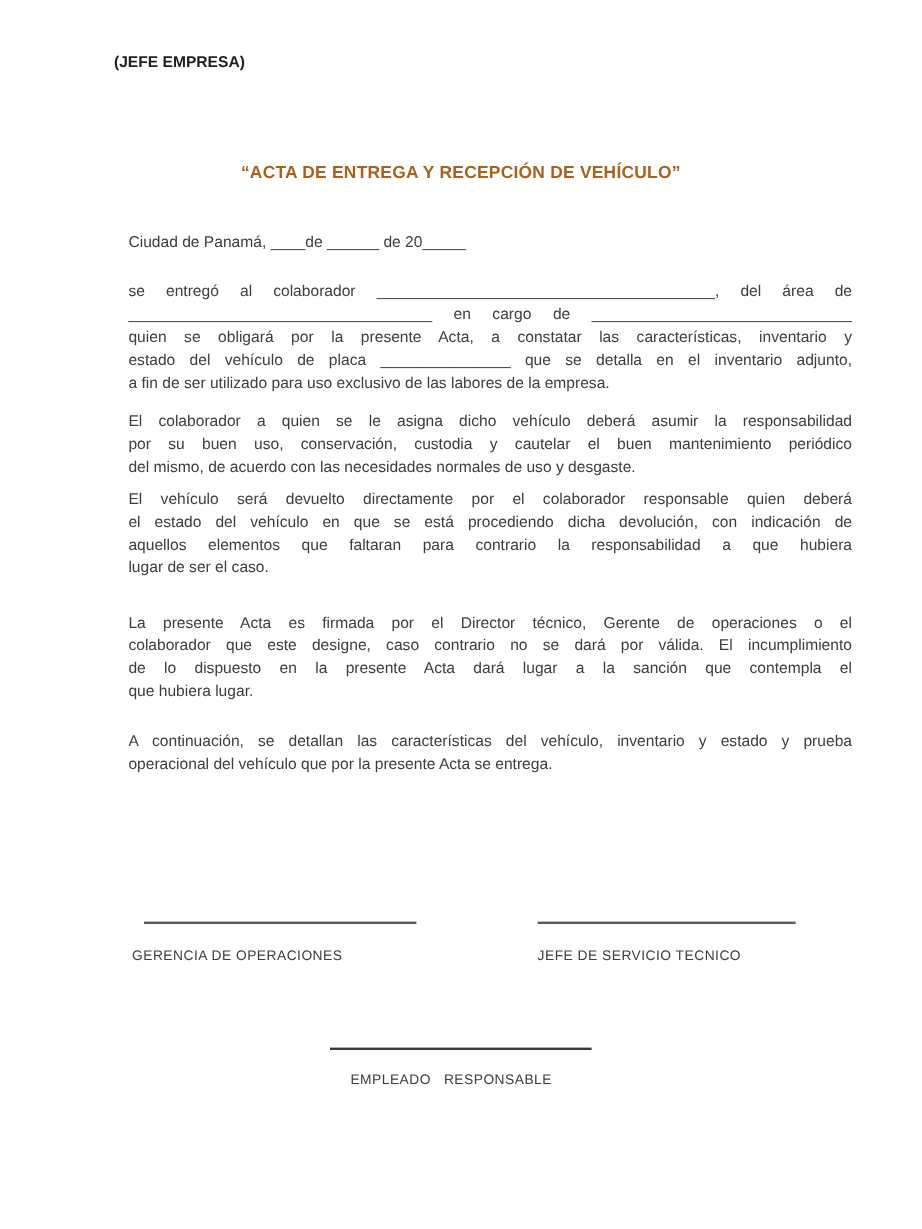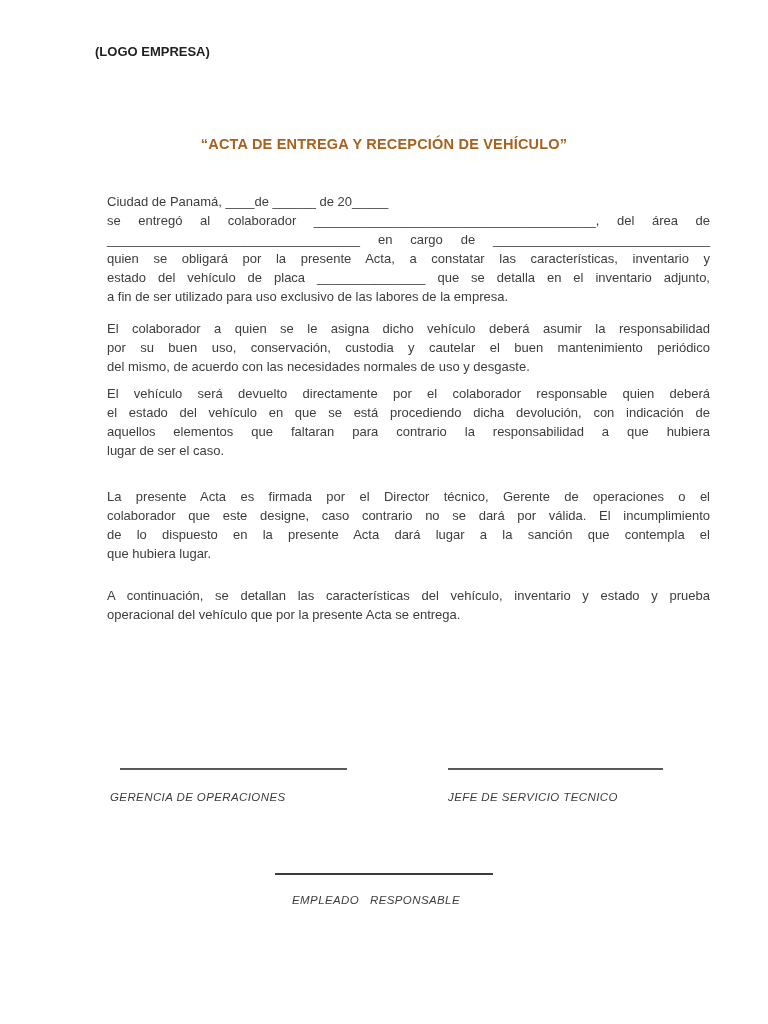--- a/index.html
+++ b/index.html
@@ -41,21 +41,21 @@
     letter-spacing: 0.2px;
   }
   .content {
     position: absolute;
     left: 107px;
     top: 192px;
     width: 603px;
     font-size: 13px;
     line-height: 19px;
   }
-  .date-line { }
+  .date-line { margin-bottom: 22px; }
   .para { margin-top: 13px; }
   .para.para-1 { margin-top: 0; }
   .para.para-3 { margin-top: 8px; }
   .para.para-4 { margin-top: 27px; }
   .para.para-5 { margin-top: 23px; }
   .para .line {
     text-align: justify;
     text-align-last: justify;
   }
   .para .line.last {
@@ -66,35 +66,34 @@
     height: 0;
     border-top: 2px solid var(--rule-color);
   }
   .sig-rule.center { border-top-color: var(--center-rule-color); }
   .sig-label {
     position: absolute;
     font-size: 11.5px;
     letter-spacing: 0.4px;
     white-space: pre;
     color: var(--body-text);
-    font-style: italic;
   }
   .rule-left   { left: 120px; top: 768px; width: 227px; }
   .rule-right  { left: 448px; top: 768px; width: 215px; }
   .rule-center { left: 275px; top: 873px; width: 218px; }
   .label-left   { left: 110px; top: 791px; }
   .label-right  { left: 448px; top: 791px; }
   .label-center { left: 0; right: 16px; top: 894px; text-align: center; }
 </style>
 </head>
 <body>
 
 <div class="page">
 
-  <div class="logo">(LOGO EMPRESA)</div>
+  <div class="logo">(JEFE EMPRESA)</div>
 
   <div class="doc-title">“ACTA DE ENTREGA Y RECEPCIÓN DE VEHÍCULO”</div>
 
   <div class="content">
     <div class="date-line">Ciudad de Panamá, ____de ______ de 20_____</div>
 
     <div id="document-body">
 
     <div class="para para-1">
           <div class="line">se entregó al colaborador _______________________________________, del área de</div>

